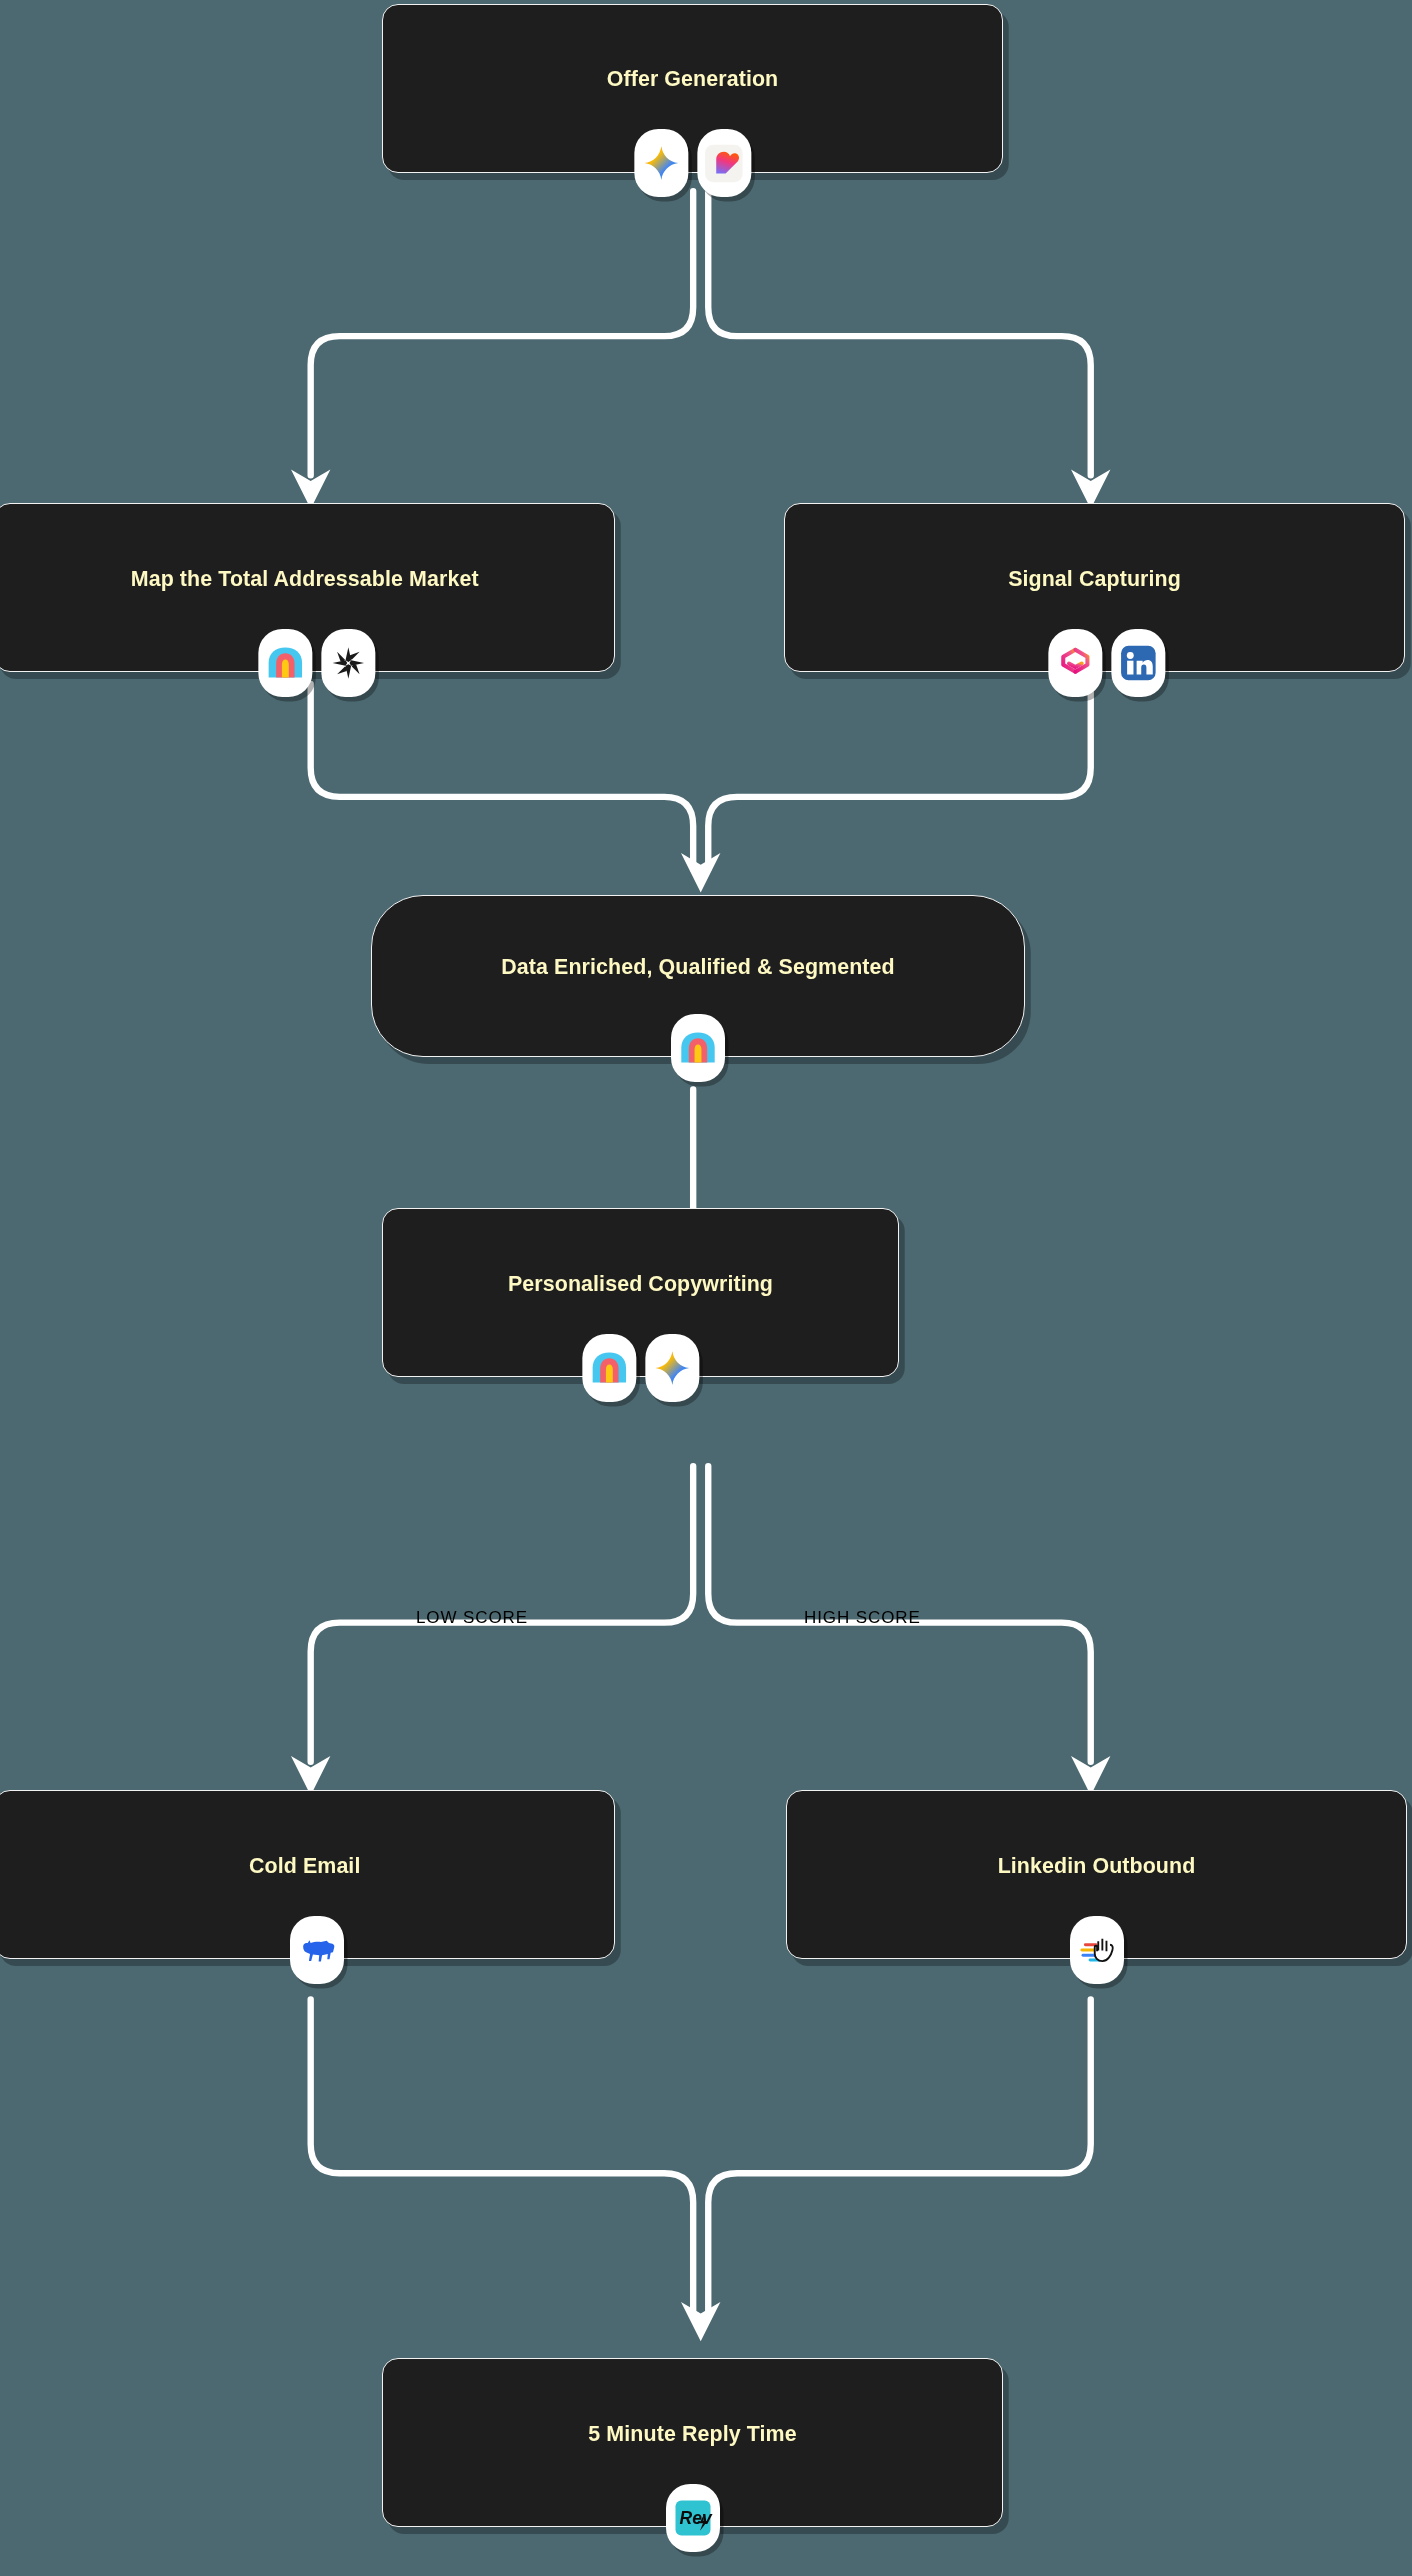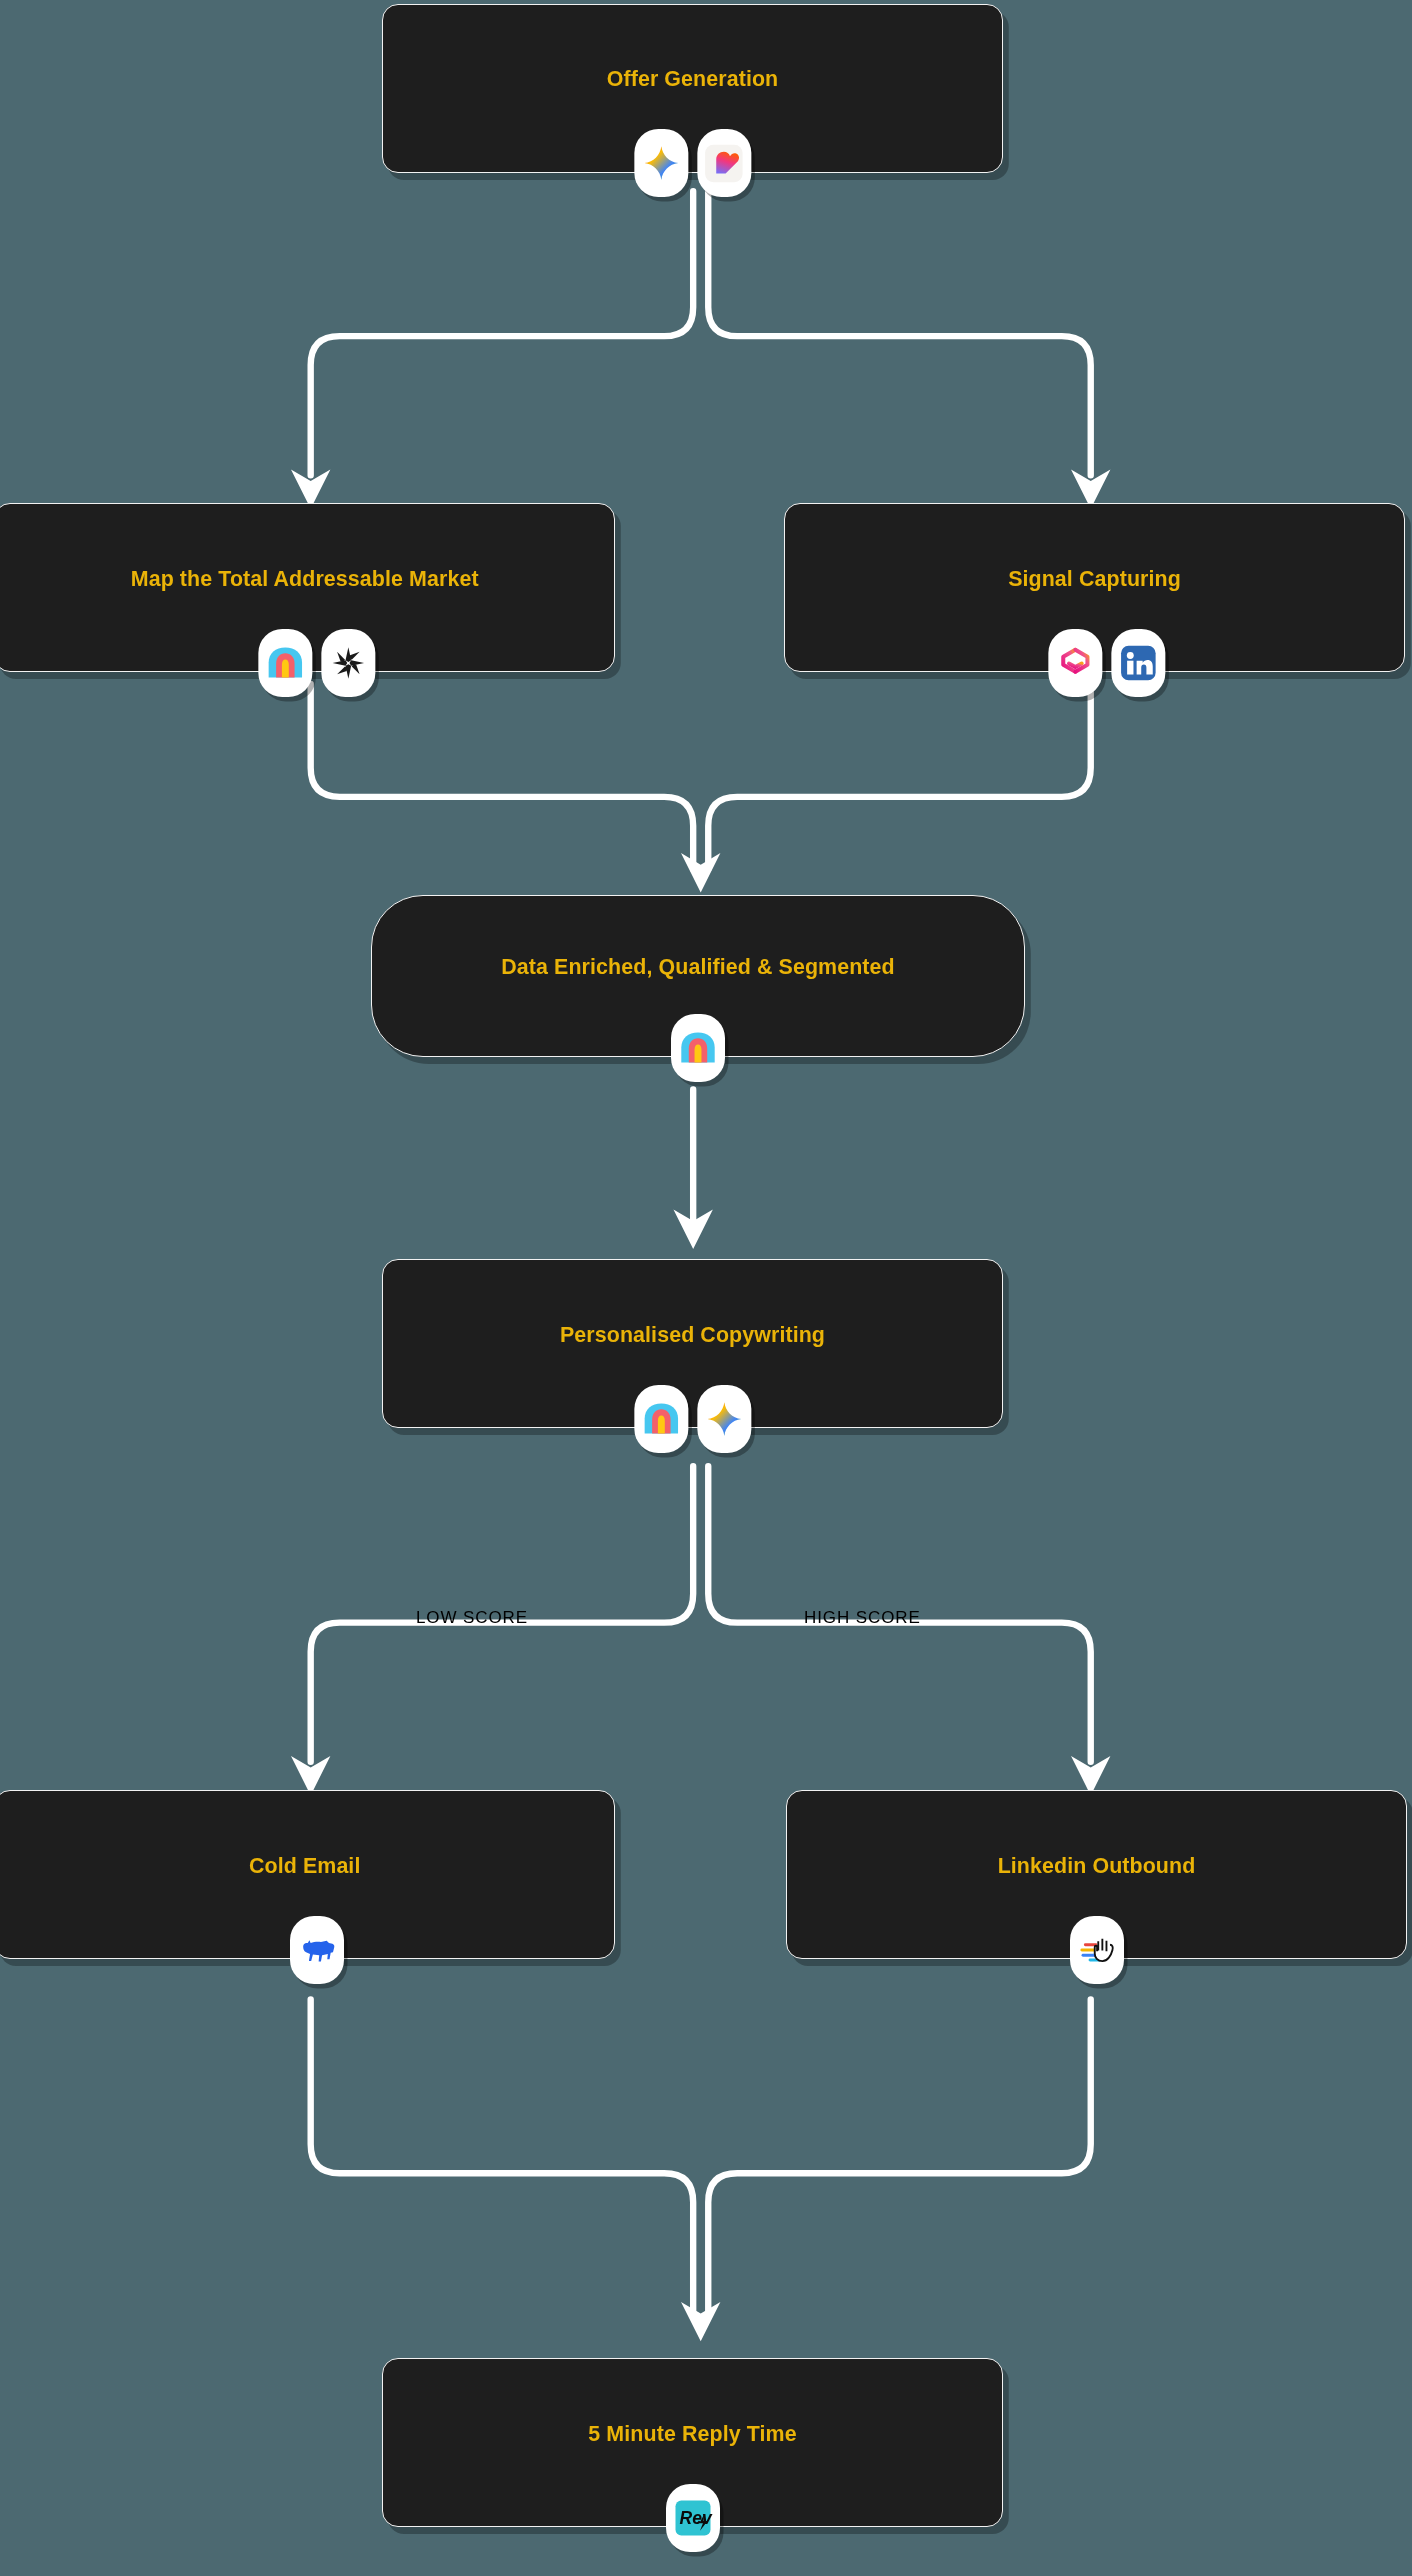--- a/index.html
+++ b/index.html
@@ -28,21 +28,21 @@
     border:1.7px solid #F2F2F2;
     border-radius:16px;
     box-shadow: 5.8px 7px 0 rgba(0,0,0,0.28);
     display:flex;
     align-items:center;
     justify-content:center;
     z-index:3;
   }
   .node.pill { border-radius:52px; }
   .node .label {
-    color:#eab308;
+    color:#fef9c3;
     font-weight:700;
     font-size:21.4px;
     letter-spacing:0.1px;
     text-align:center;
     line-height:1.2;
     padding:0 23px;
     transform:translateY(-8px);
   }
 
   
@@ -219,21 +219,21 @@
       <div class="chip">
         <svg width="38" height="35" viewBox="0 0 66 60">
           <path fill="#46C7F0" d="M4 56 L4 30 C4 14 16 4 33 4 C50 4 62 14 62 30 L62 56 Z"></path>
           <path fill="#F4606A" d="M17 56 L17 32 C17 21 24 14 33 14 C42 14 49 21 49 32 L49 56 Z"></path>
           <path fill="#FFC812" d="M27 56 L27 34 C27 28 29.5 25 33 25 C36.5 25 39 28 39 34 L39 56 Z"></path>
         </svg>
       </div>
     </div>
   </div>
 
-  <div class="node" style="left:382px; top:1259px; width:621px; height:169px;">
+  <div class="node" style="left:382px; top:1208px; width:517px; height:169px;">
     <div class="label">Personalised Copywriting</div>
     <div class="chips">
       <div class="chip">
         <svg width="38" height="35" viewBox="0 0 66 60">
           <path fill="#46C7F0" d="M4 56 L4 30 C4 14 16 4 33 4 C50 4 62 14 62 30 L62 56 Z"></path>
           <path fill="#F4606A" d="M17 56 L17 32 C17 21 24 14 33 14 C42 14 49 21 49 32 L49 56 Z"></path>
           <path fill="#FFC812" d="M27 56 L27 34 C27 28 29.5 25 33 25 C36.5 25 39 28 39 34 L39 56 Z"></path>
         </svg>
       </div>
       <div class="chip">

